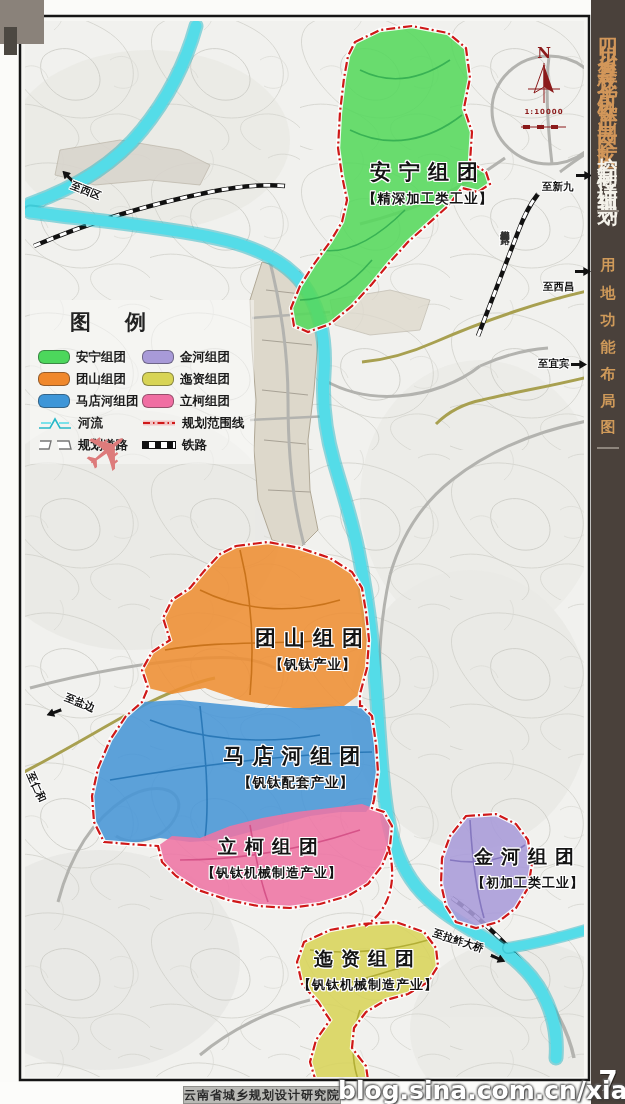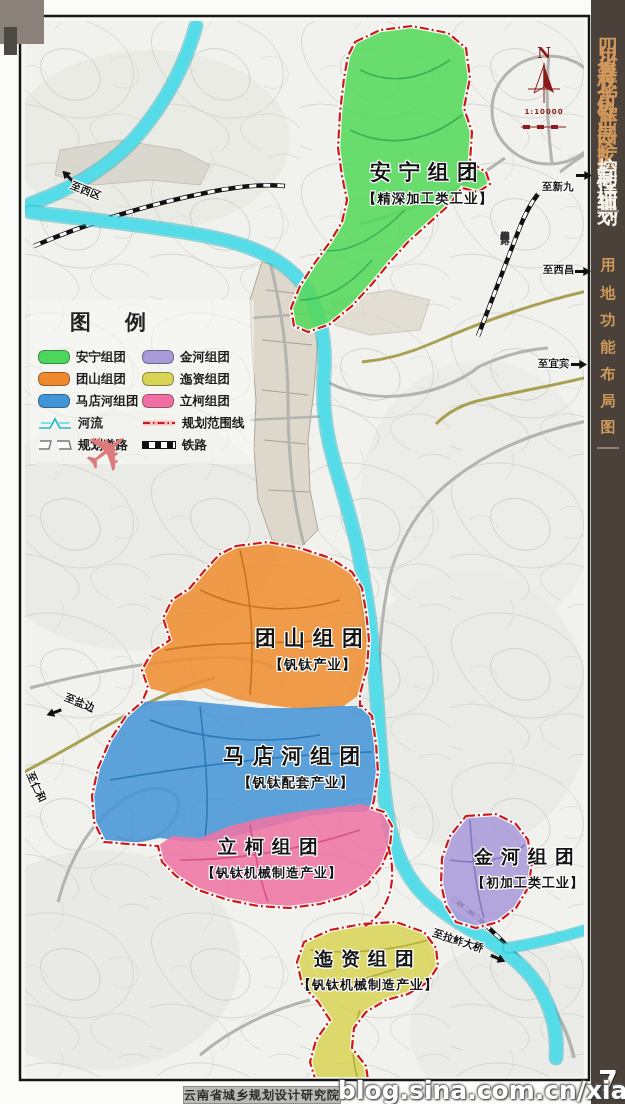--- a/index.html
+++ b/index.html
@@ -317,21 +317,21 @@
     <div class="zone-name">迤资组团</div>
     <div class="zone-industry">【钒钛机械制造产业】</div>
   </div>
 
   <span class="dir-arrow" style="left:60px;top:172px;transform:rotate(-135deg);"></span>
   <div class="dir-label halo" style="left:70px;top:184px;transform:rotate(22deg);">至西区</div>
 
   <div class="dir-label halo" style="left:542px;top:180px;">至新九</div>
   <span class="dir-arrow" style="left:576px;top:171px;"></span>
 
-  <div class="dir-label halo" style="left:543px;top:263px;">至西昌</div>
+  <div class="dir-label halo" style="left:543px;top:280px;">至西昌</div>
   <span class="dir-arrow" style="left:575px;top:267px;"></span>
 
   <div class="dir-label halo" style="left:538px;top:357px;">至宜宾</div>
   <span class="dir-arrow" style="left:571px;top:360px;"></span>
 
   <span class="dir-arrow" style="left:46px;top:708px;transform:rotate(160deg);"></span>
   <div class="dir-label halo" style="left:64px;top:696px;transform:rotate(22deg);">至盐边</div>
 
   <div class="dir-label halo" style="left:36px;top:770px;transform:rotate(66deg);transform-origin:left top;">至仁和</div>
 

